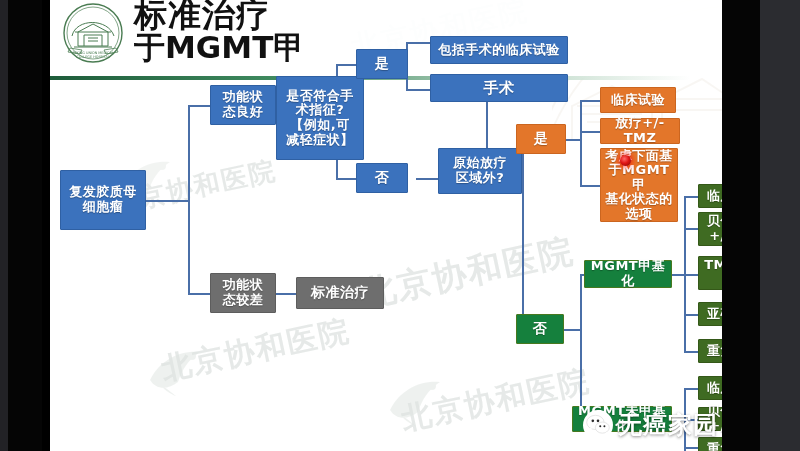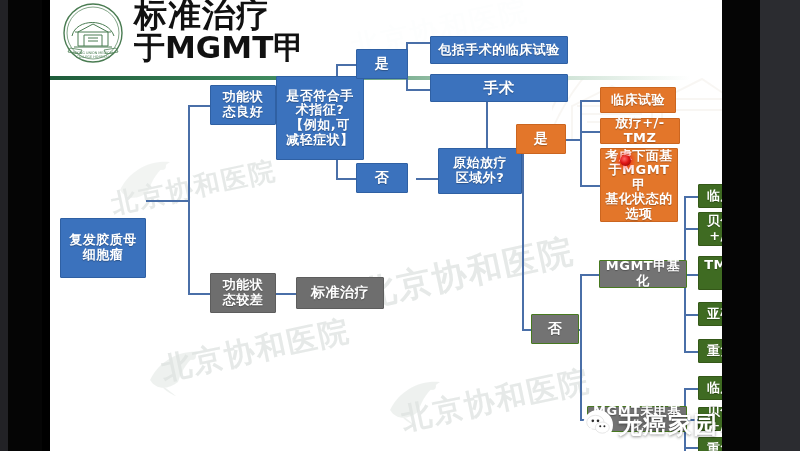--- a/index.html
+++ b/index.html
@@ -89,21 +89,21 @@
     font-weight: 700;
     line-height: 1.12;
     padding: 1px 3px;
     border-radius: 1px;
     letter-spacing: .5px;
     text-shadow: 0 1px 1px rgba(0,0,0,.28);
   }
   .blue   { background: #3b72bd; border: 1px solid #2f60a3; }
   .gray   { background: #6e6e6e; border: 1px solid #5d5d5d; }
   .orange { background: #e3762a; border: 1px solid #cb651f; }
-  .green  { background: #737373; border: 1px solid #47791f; margin-left: 15px; }
+  .green  { background: #15803d; border: 1px solid #47791f; }
   .greend { background: #3f6b22; border: 1px solid #345818; }
 
   .conn {
     position: absolute;
     background: #4a6fa8;
   }
   .h { height: 2px; }
   .v { width: 2px; }
 
   
@@ -255,21 +255,21 @@
     <div class="conn h" style="left:634px; top:274px; width:14px;"></div>
     <div class="conn h" style="left:634px; top:314px; width:14px;"></div>
     <div class="conn h" style="left:634px; top:351px; width:14px;"></div>
 
     <div class="conn h" style="left:622px; top:419px; width:12px;"></div>
     <div class="conn v" style="left:634px; top:388px; height:63px;"></div>
     <div class="conn h" style="left:634px; top:388px; width:14px;"></div>
     <div class="conn h" style="left:634px; top:419px; width:14px;"></div>
     <div class="conn h" style="left:634px; top:447px; width:14px;"></div>
 
-    <div class="node blue" style="left:10px; top:170px; width:86px; height:60px; font-size:13px;margin-top:48px;">复发胶质母细胞瘤</div>
+    <div class="node blue" style="left:10px; top:170px; width:86px; height:60px; font-size:13px;">复发胶质母细胞瘤</div>
 
     <div class="node blue" style="left: 160px; top: 85px; width: 66px; height: 40px; font-size: 13px; white-space: pre-line;">功能状
 态良好</div>
 
     <div class="node gray" style="left: 160px; top: 273px; width: 66px; height: 40px; font-size: 13px; white-space: pre-line;">功能状
 态较差</div>
 
     <div class="node gray" style="left:246px; top:277px; width:88px; height:32px; font-size:14px;">标准治疗</div>
 
     <div class="node blue" style="left: 226px; top: 76px; width: 88px; height: 84px; font-size: 13px; white-space: pre-line;">是否符合手

